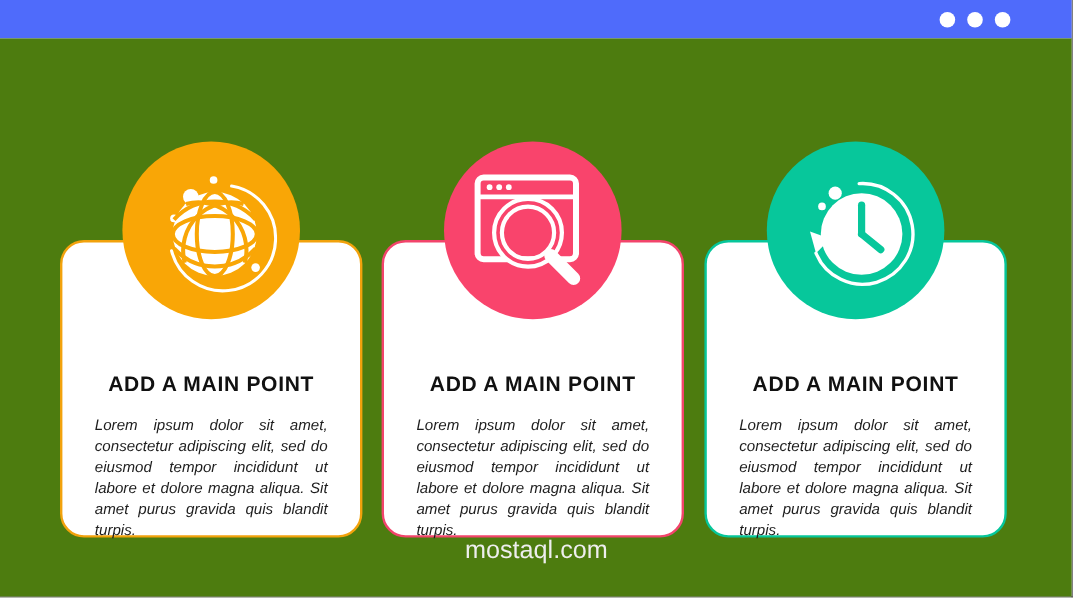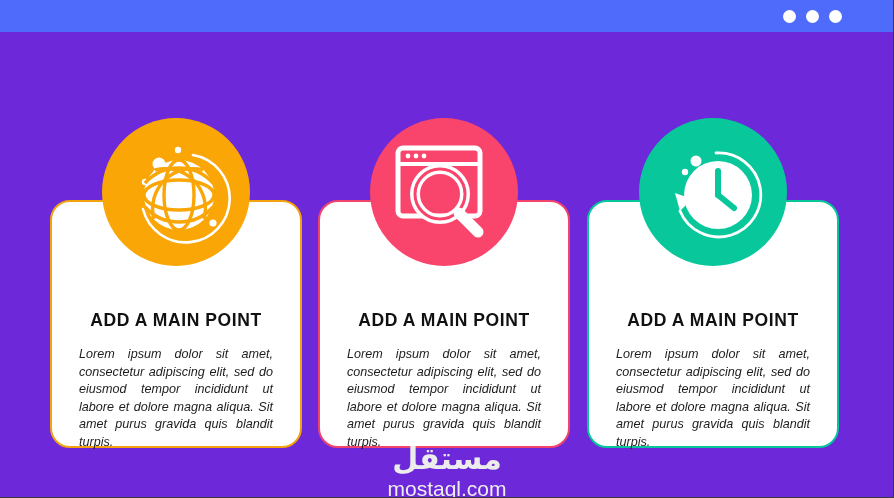--- a/index.html
+++ b/index.html
@@ -44,21 +44,21 @@
     background: #ffffff;
     display: block;
   }
 
   
   .slide {
     position: absolute;
     left: 0; top: 32px;
     width: 894px;
     height: 466px;
-    background: #6d28d9;
+    background: #4d7c0f;
   }
 
   
   .card {
     position: absolute;
     top: 168px;
     width: 252px;
     height: 248px;
     border: 2px solid #f2a20c;
     border-radius: 20px;
@@ -225,18 +225,17 @@
 
         <circle cx="60" cy="58" r="34" fill="#ffffff"></circle>
         <g stroke="#07c79b" stroke-width="6" stroke-linecap="round" fill="none">
           <path d="M60 34 V58"></path>
           <path d="M60 58 L76 71"></path>
         </g>
       </svg>
     </div>
 
     <div class="watermark">
-      <div class="wm-ar">مستقل</div>
       <div class="wm-en">mostaql.com</div>
     </div>
 
   </div>
 </div>
 
 </body></html>

